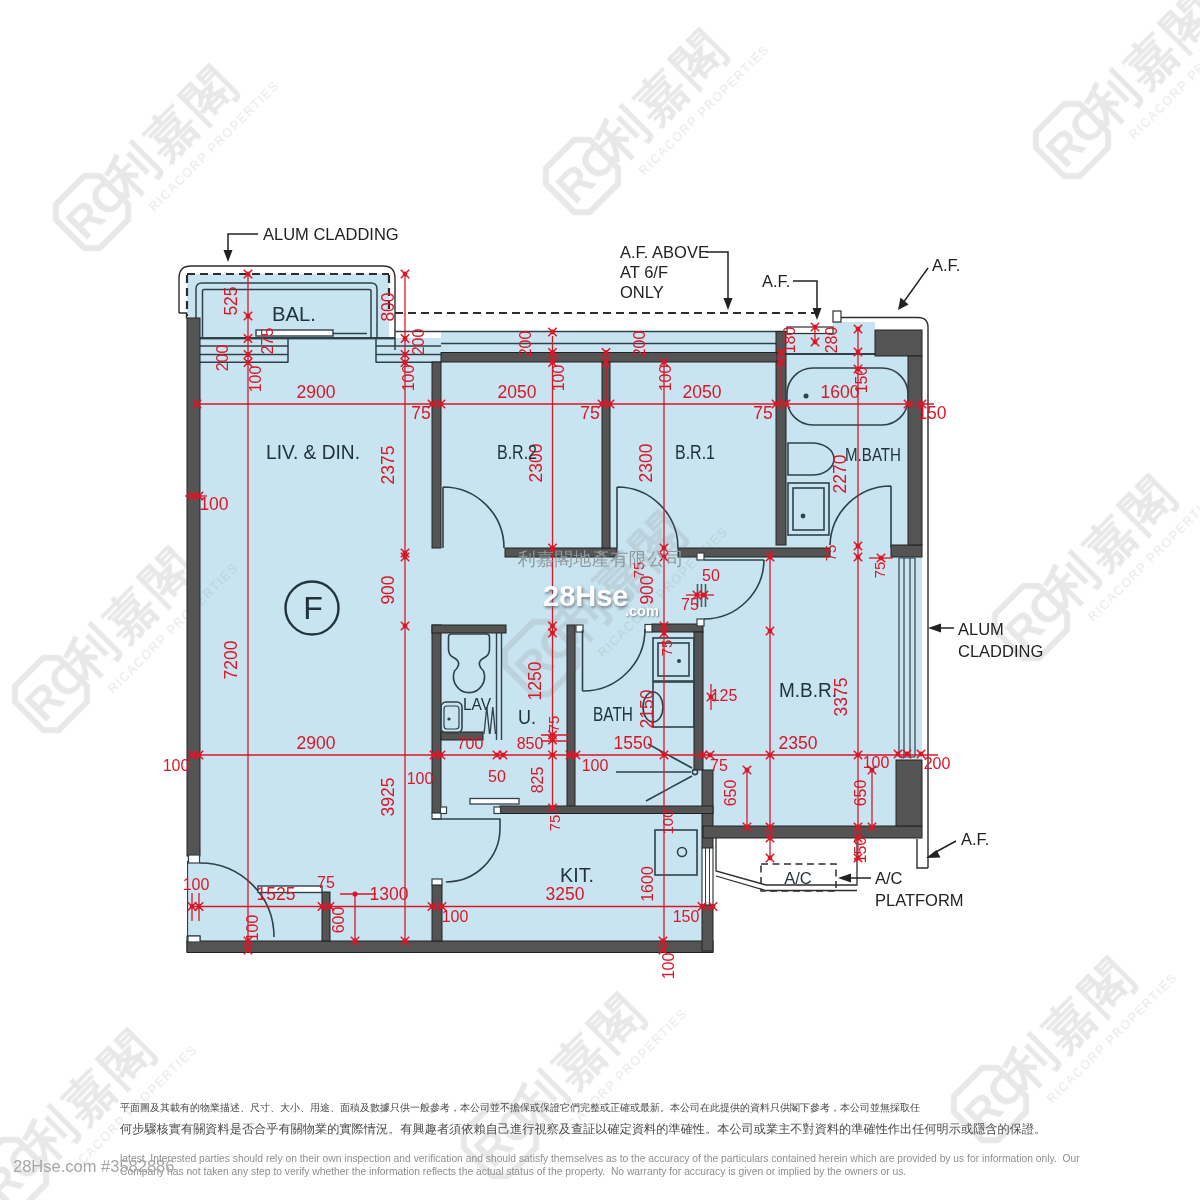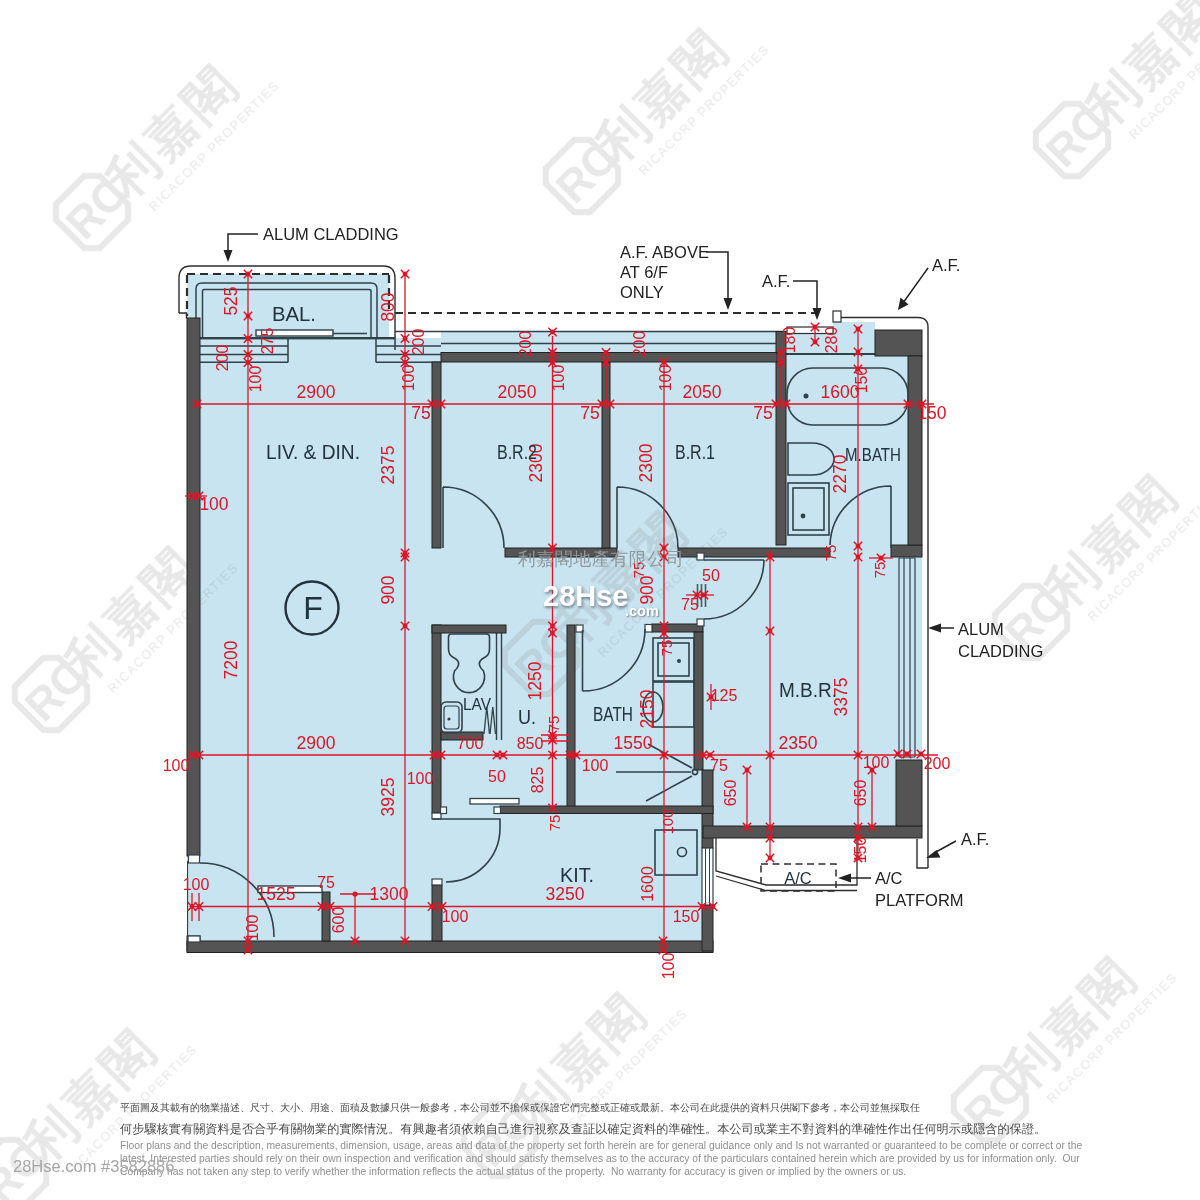--- a/index.html
+++ b/index.html
@@ -532,18 +532,17 @@
 <g id="hse28">
   <text x="543" y="606" font-size="29" font-weight="bold" fill="#ffffff" style="text-shadow:1px 2px 3px rgba(90,100,110,0.75)">28Hse</text>
   <text x="625" y="616" font-size="14.5" font-weight="bold" fill="#ffffff" style="text-shadow:1px 1px 2px rgba(90,100,110,0.75)">.com</text>
 </g>
 
 </svg>
 
 <div id="zh1" style="position:absolute;left:120px;top:1101px;font-size:10px;white-space:nowrap;color:#4a4a4a;">平面圖及其載有的物業描述、尺寸、大小、用途、面積及數據只供一般參考，本公司並不擔保或保證它們完整或正確或最新。本公司在此提供的資料只供閣下參考，本公司並無採取任</div>
 <div id="zh2" style="position:absolute;left:120px;top:1121px;font-size:12.2px;white-space:nowrap;color:#4a4a4a;text-align:center;">何步驟核實有關資料是否合乎有關物業的實際情況。有興趣者須依賴自己進行視察及查証以確定資料的準確性。本公司或業主不對資料的準確性作出任何明示或隱含的保證。</div>
 
-<div id="en1" style="position:absolute;left:120px;top:1140px;font-size:10.3px;white-space:nowrap;color:#8f8f8f;">Floor plans and the description, measurements, dimension, usage, areas and data of the property set forth herein are for general guidance only and Is not warranted or guaranteed to be complete or correct or the</div>
 <div id="en2" style="position:absolute;left:120px;top:1153px;font-size:10.3px;white-space:nowrap;color:#8f8f8f;">latest. Interested parties should rely on their own inspection and verification and should satisfy themselves as to the accuracy of the particulars contained herein which are provided by us for information only.&nbsp; Our</div>
 <div id="en3" style="position:absolute;left:120px;top:1166px;font-size:10.3px;white-space:nowrap;color:#8f8f8f;">Company has not taken any step to verify whether the information reflects the actual status of the property.&nbsp; No warranty for accuracy is given or implied by the owners or us.</div>
 
 <div style="position:absolute;left:13px;top:1157px;font-size:16.5px;color:#a6a6a6;text-align:right;">28Hse.com #3582886</div>
 </div>
 
 </body></html>

